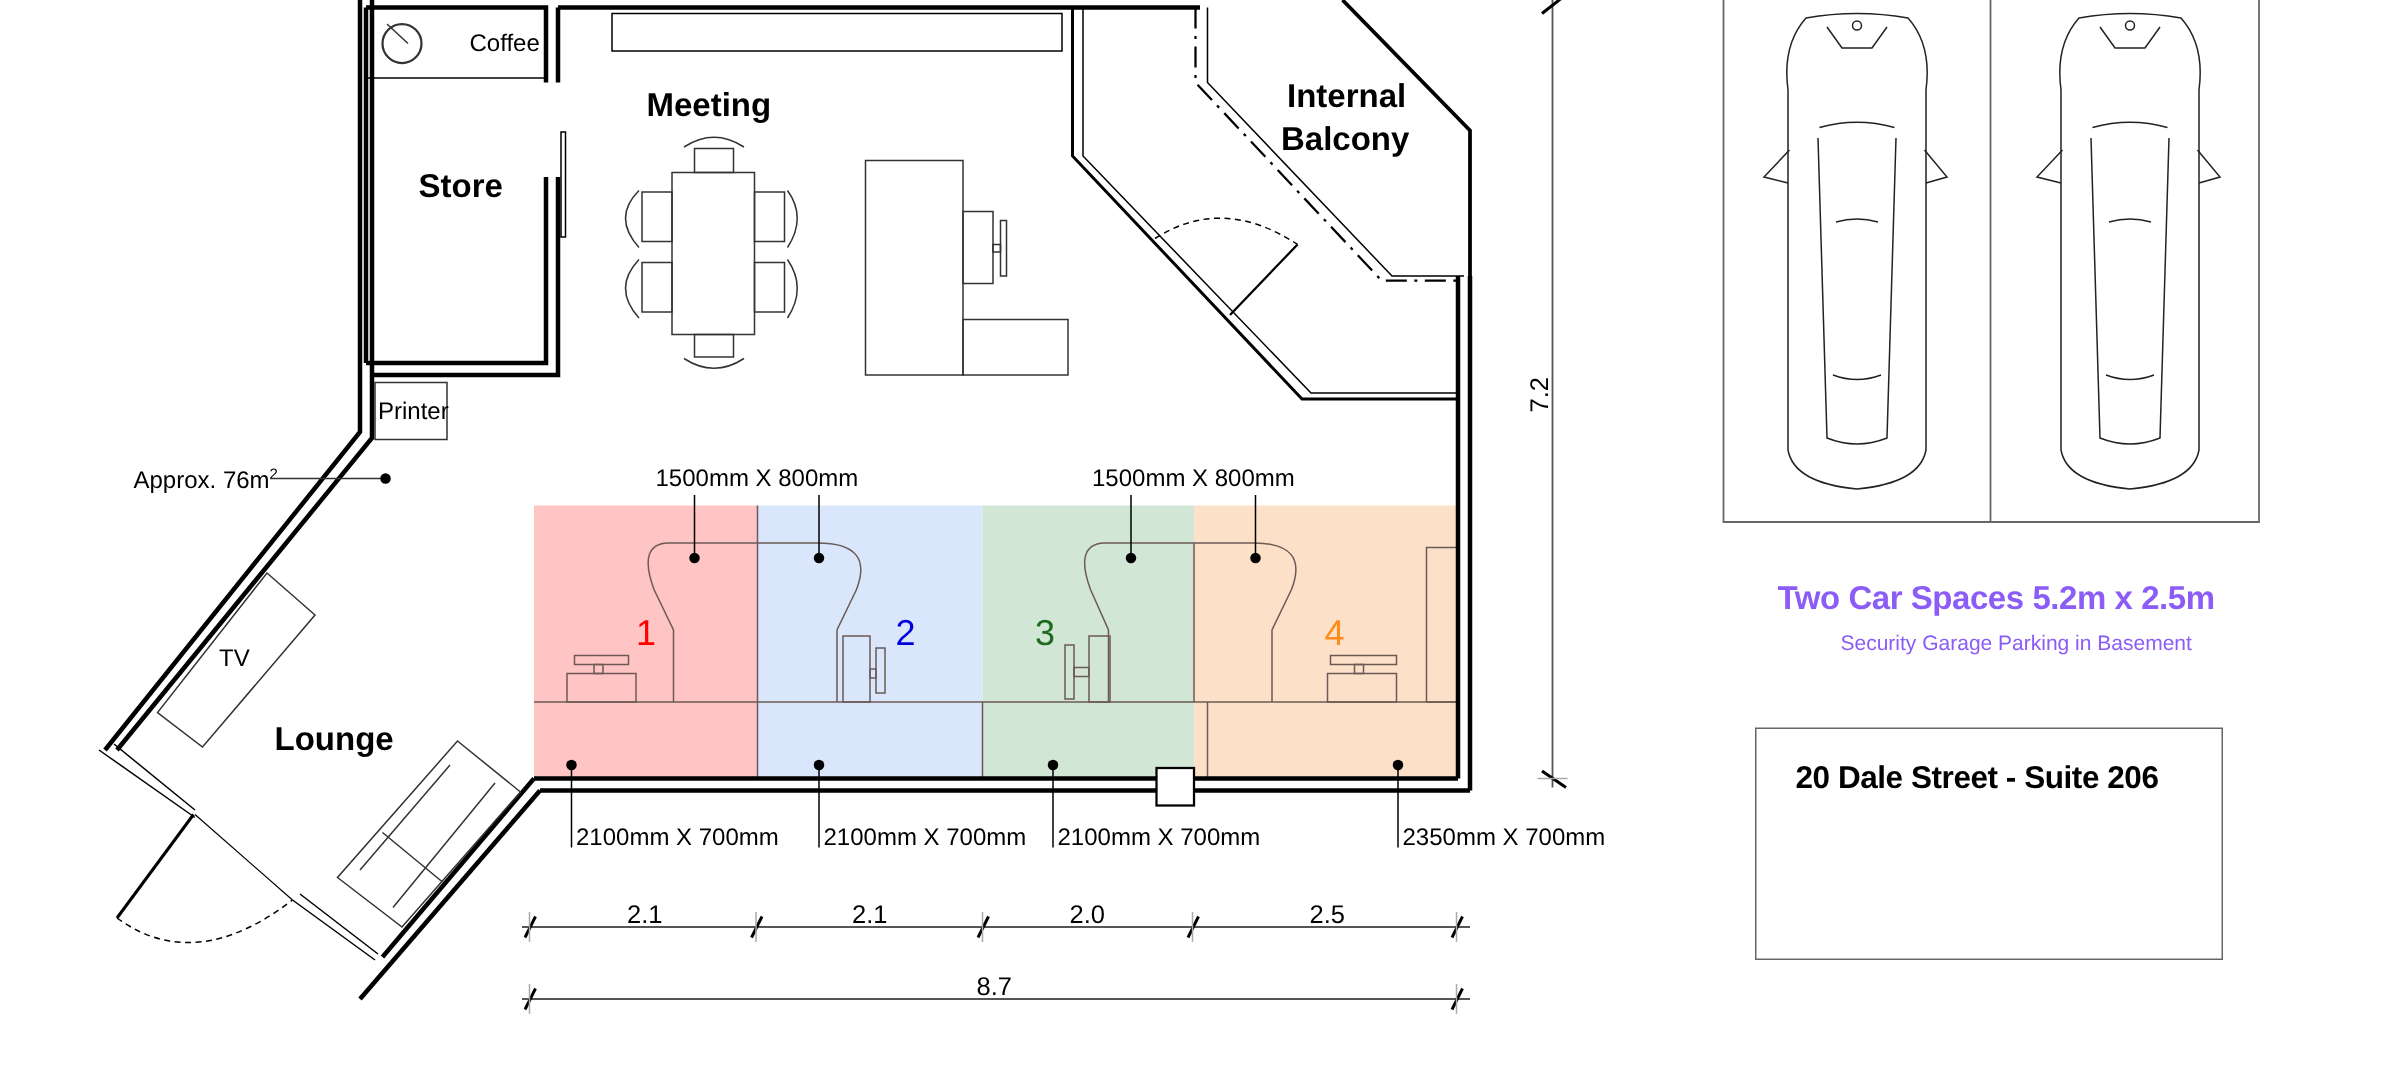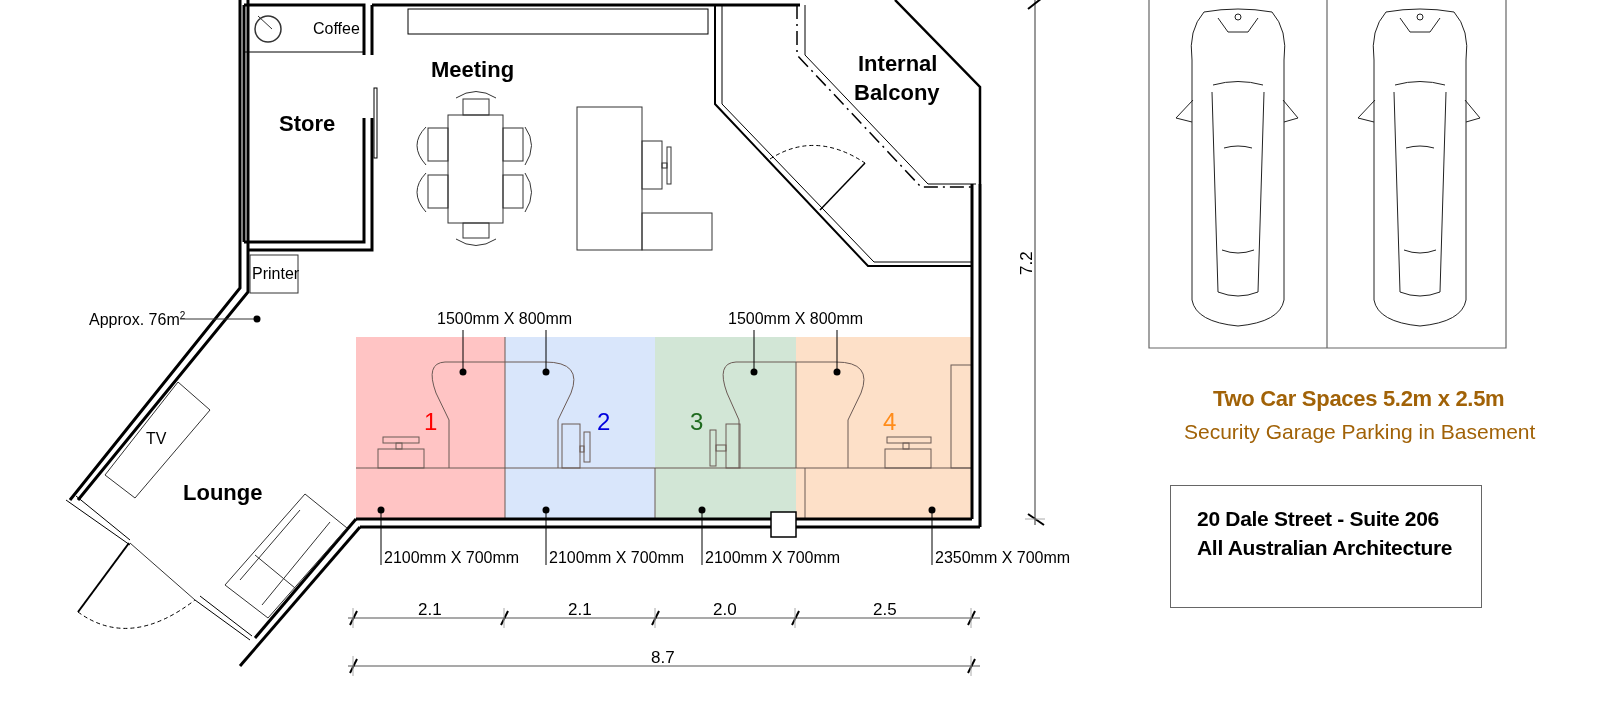--- a/index.html
+++ b/index.html
@@ -2,24 +2,24 @@
 <html><head>
 <meta charset="utf-8">
 <style>
   html,body{margin:0;padding:0;background:#ffffff;}
   body{width:1600px;height:720px;overflow:hidden;position:relative;font-family:"Liberation Sans",sans-serif;}
   #plan{position:absolute;left:0;top:0;}
   .room-label{font-family:"Liberation Sans",sans-serif;font-weight:bold;font-size:22px;fill:#000;}
   .small{font-family:"Liberation Sans",sans-serif;font-size:16px;fill:#000;}
   .dim{font-family:"Liberation Sans",sans-serif;font-size:17px;fill:#000;}
   .desknum{font-family:"Liberation Sans",sans-serif;font-size:24px;}
-  .title{position:absolute;font-family:"Liberation Sans",sans-serif;color:#a16207;margin-left:28px;}
+  .title{position:absolute;font-family:"Liberation Sans",sans-serif;color:#8b5cf6;}
   #parking-title{left:1185px;top:386px;font-weight:bold;font-size:22px;letter-spacing:-0.3px;}
-  #parking-sub{left:1156px;top:420px;font-size:21px;}
-  #info-box{position:absolute;left:1170px;top:485px;width:312px;height:123px;border:1.5px solid #666;box-sizing:border-box;padding:18px 0 0 26px;}
+  #parking-sub{left:1227px;top:420px;font-size:14px;}
+  #info-box{position:absolute;left:1170px;top:485px;width:312px;height:155px;border:1.5px solid #666;box-sizing:border-box;padding:18px 0 0 26px;}
   #info-box div{font-size:21px;line-height:29px;letter-spacing:-0.3px;}
   #info-box .b{font-weight:bold;}
 </style>
 </head>
 <body>
 
 <svg id="plan" width="1600" height="720" viewBox="0 0 1600 720" xmlns="http://www.w3.org/2000/svg">
 
   <g>
     <rect x="356" y="337" width="149" height="182" fill="#ffc4c4"></rect>
@@ -243,14 +243,13 @@
     <path d="M1400 18 L1410 32 L1430 32 L1440 18"></path>
     <circle cx="1420" cy="17" r="3"></circle>
   </g>
 </svg>
 
 <div id="parking-title" class="title">Two Car Spaces 5.2m x 2.5m</div>
 <div id="parking-sub" class="title">Security Garage Parking in Basement</div>
 
 <div id="info-box">
   <div class="b">20 Dale Street - Suite 206</div>
-  <div class="b">All Australian Architecture</div>
 </div>
 
 </body></html>

